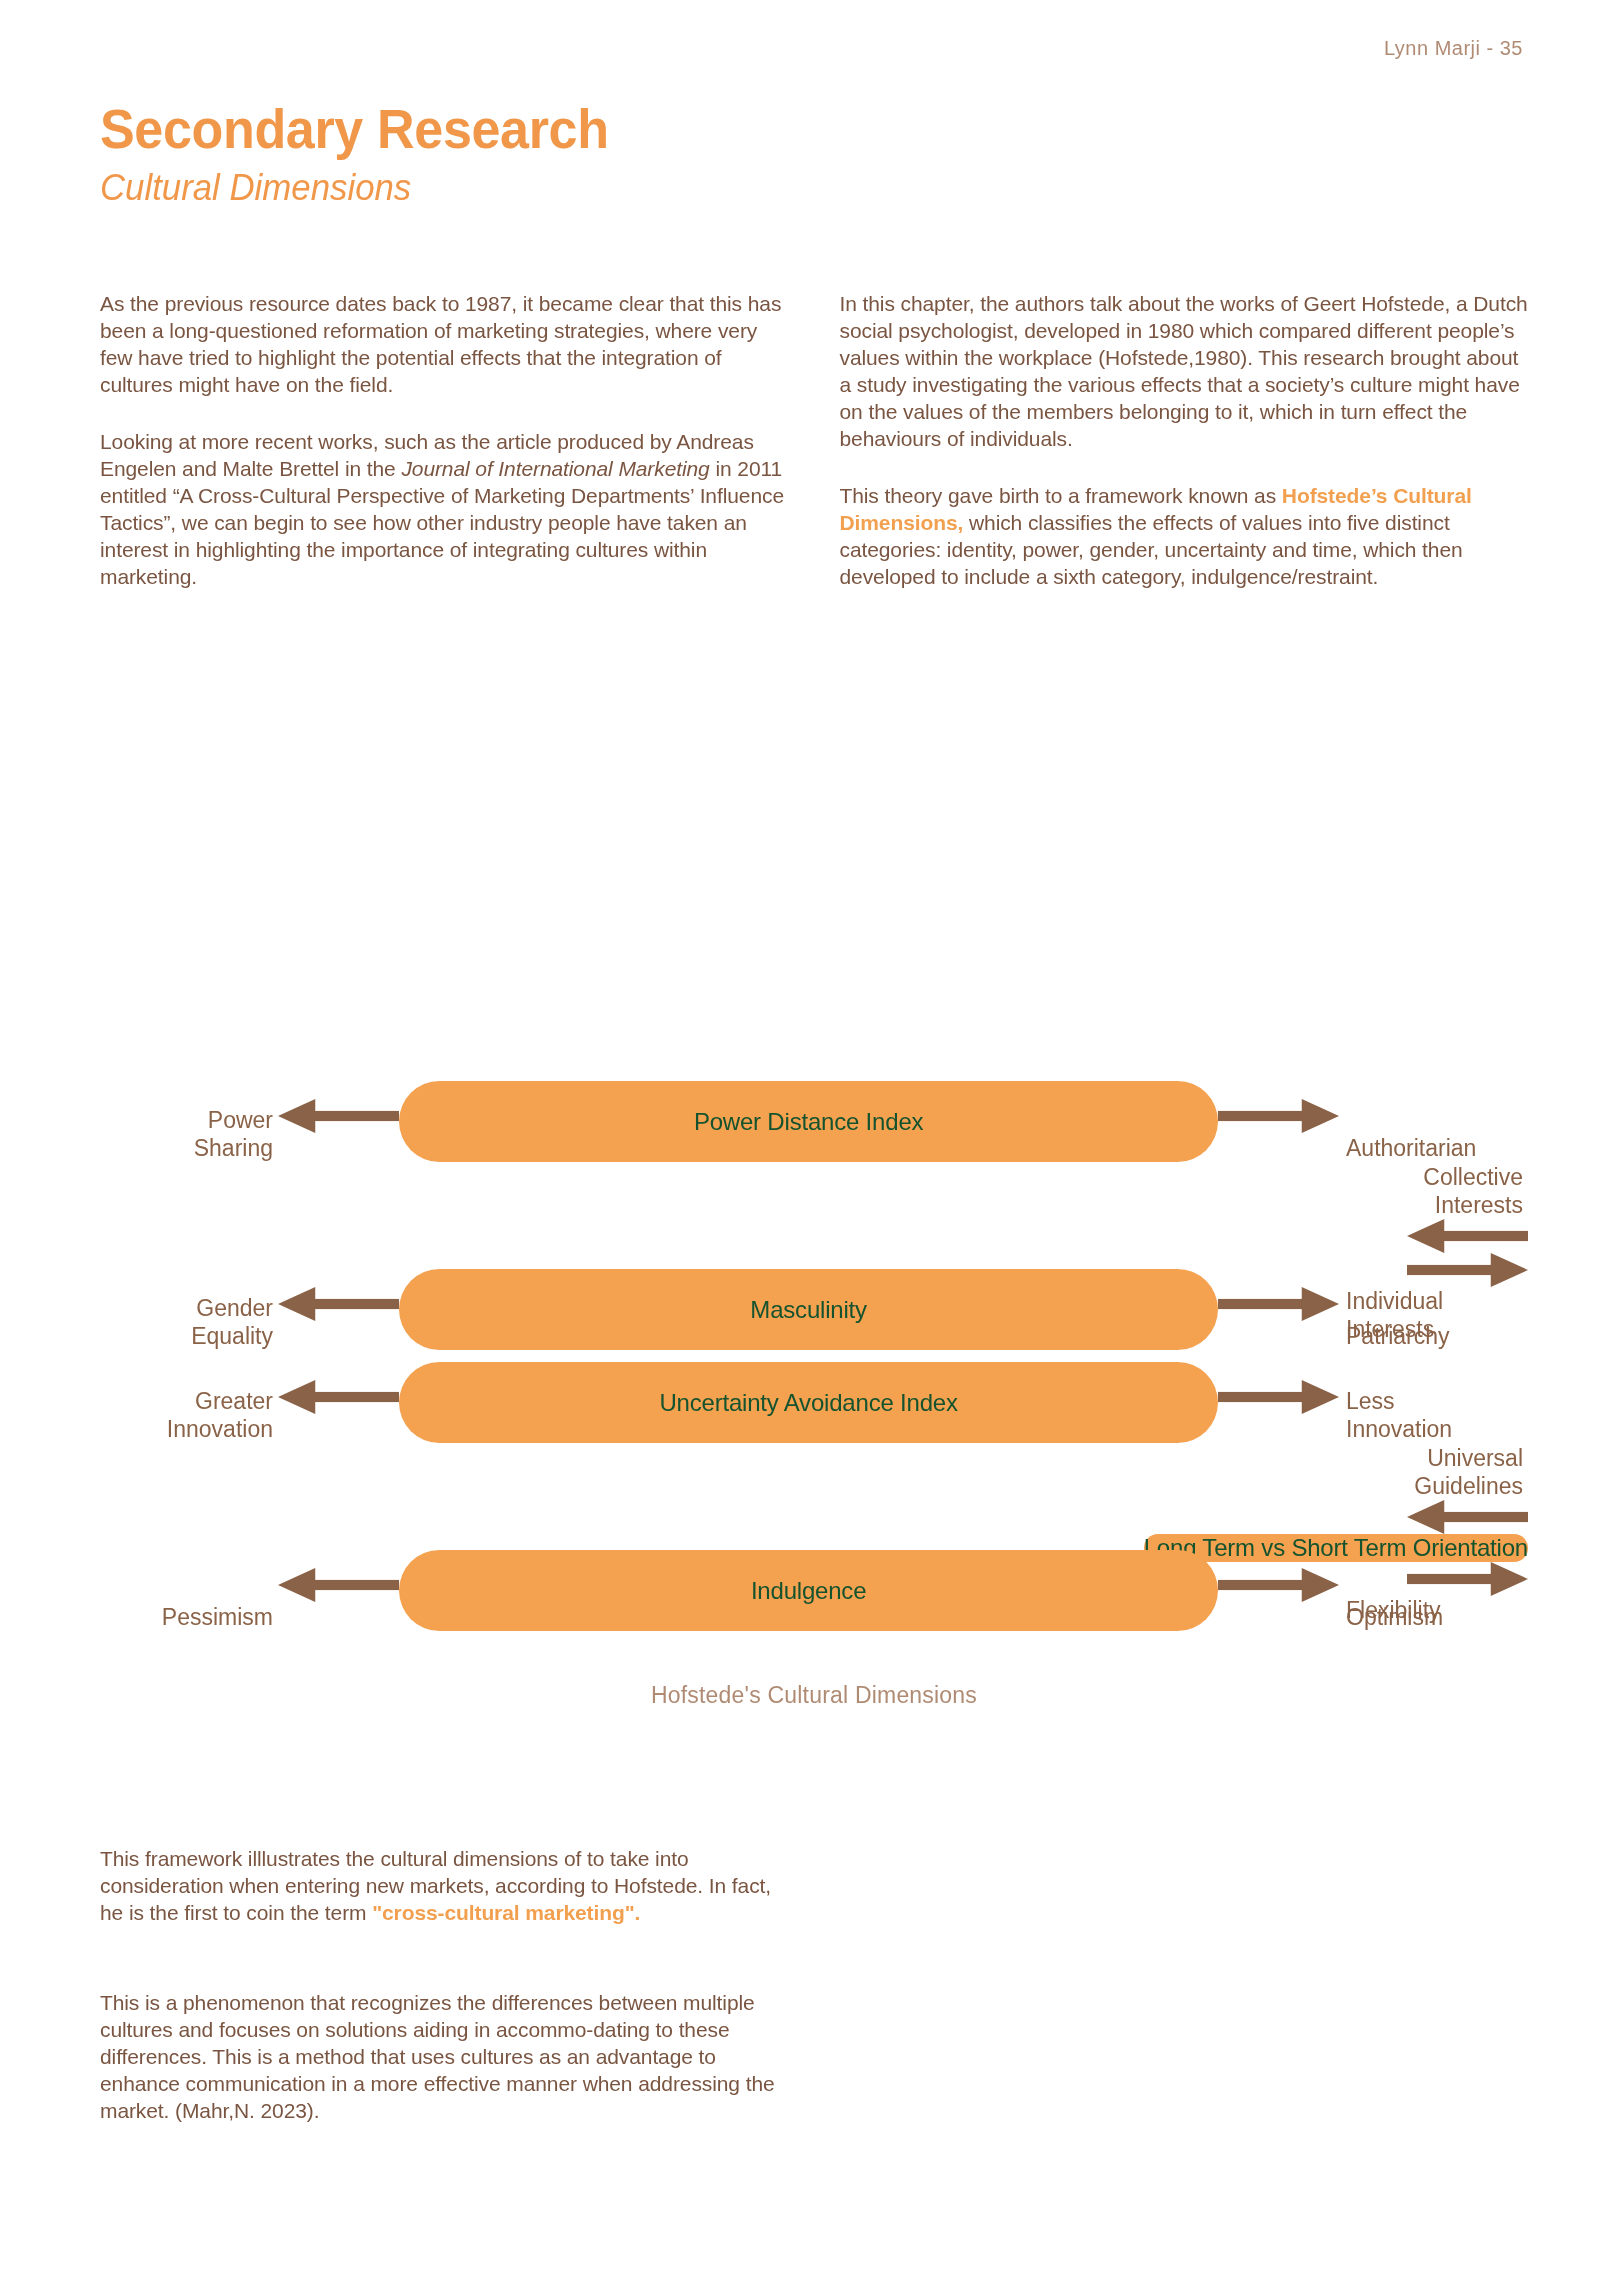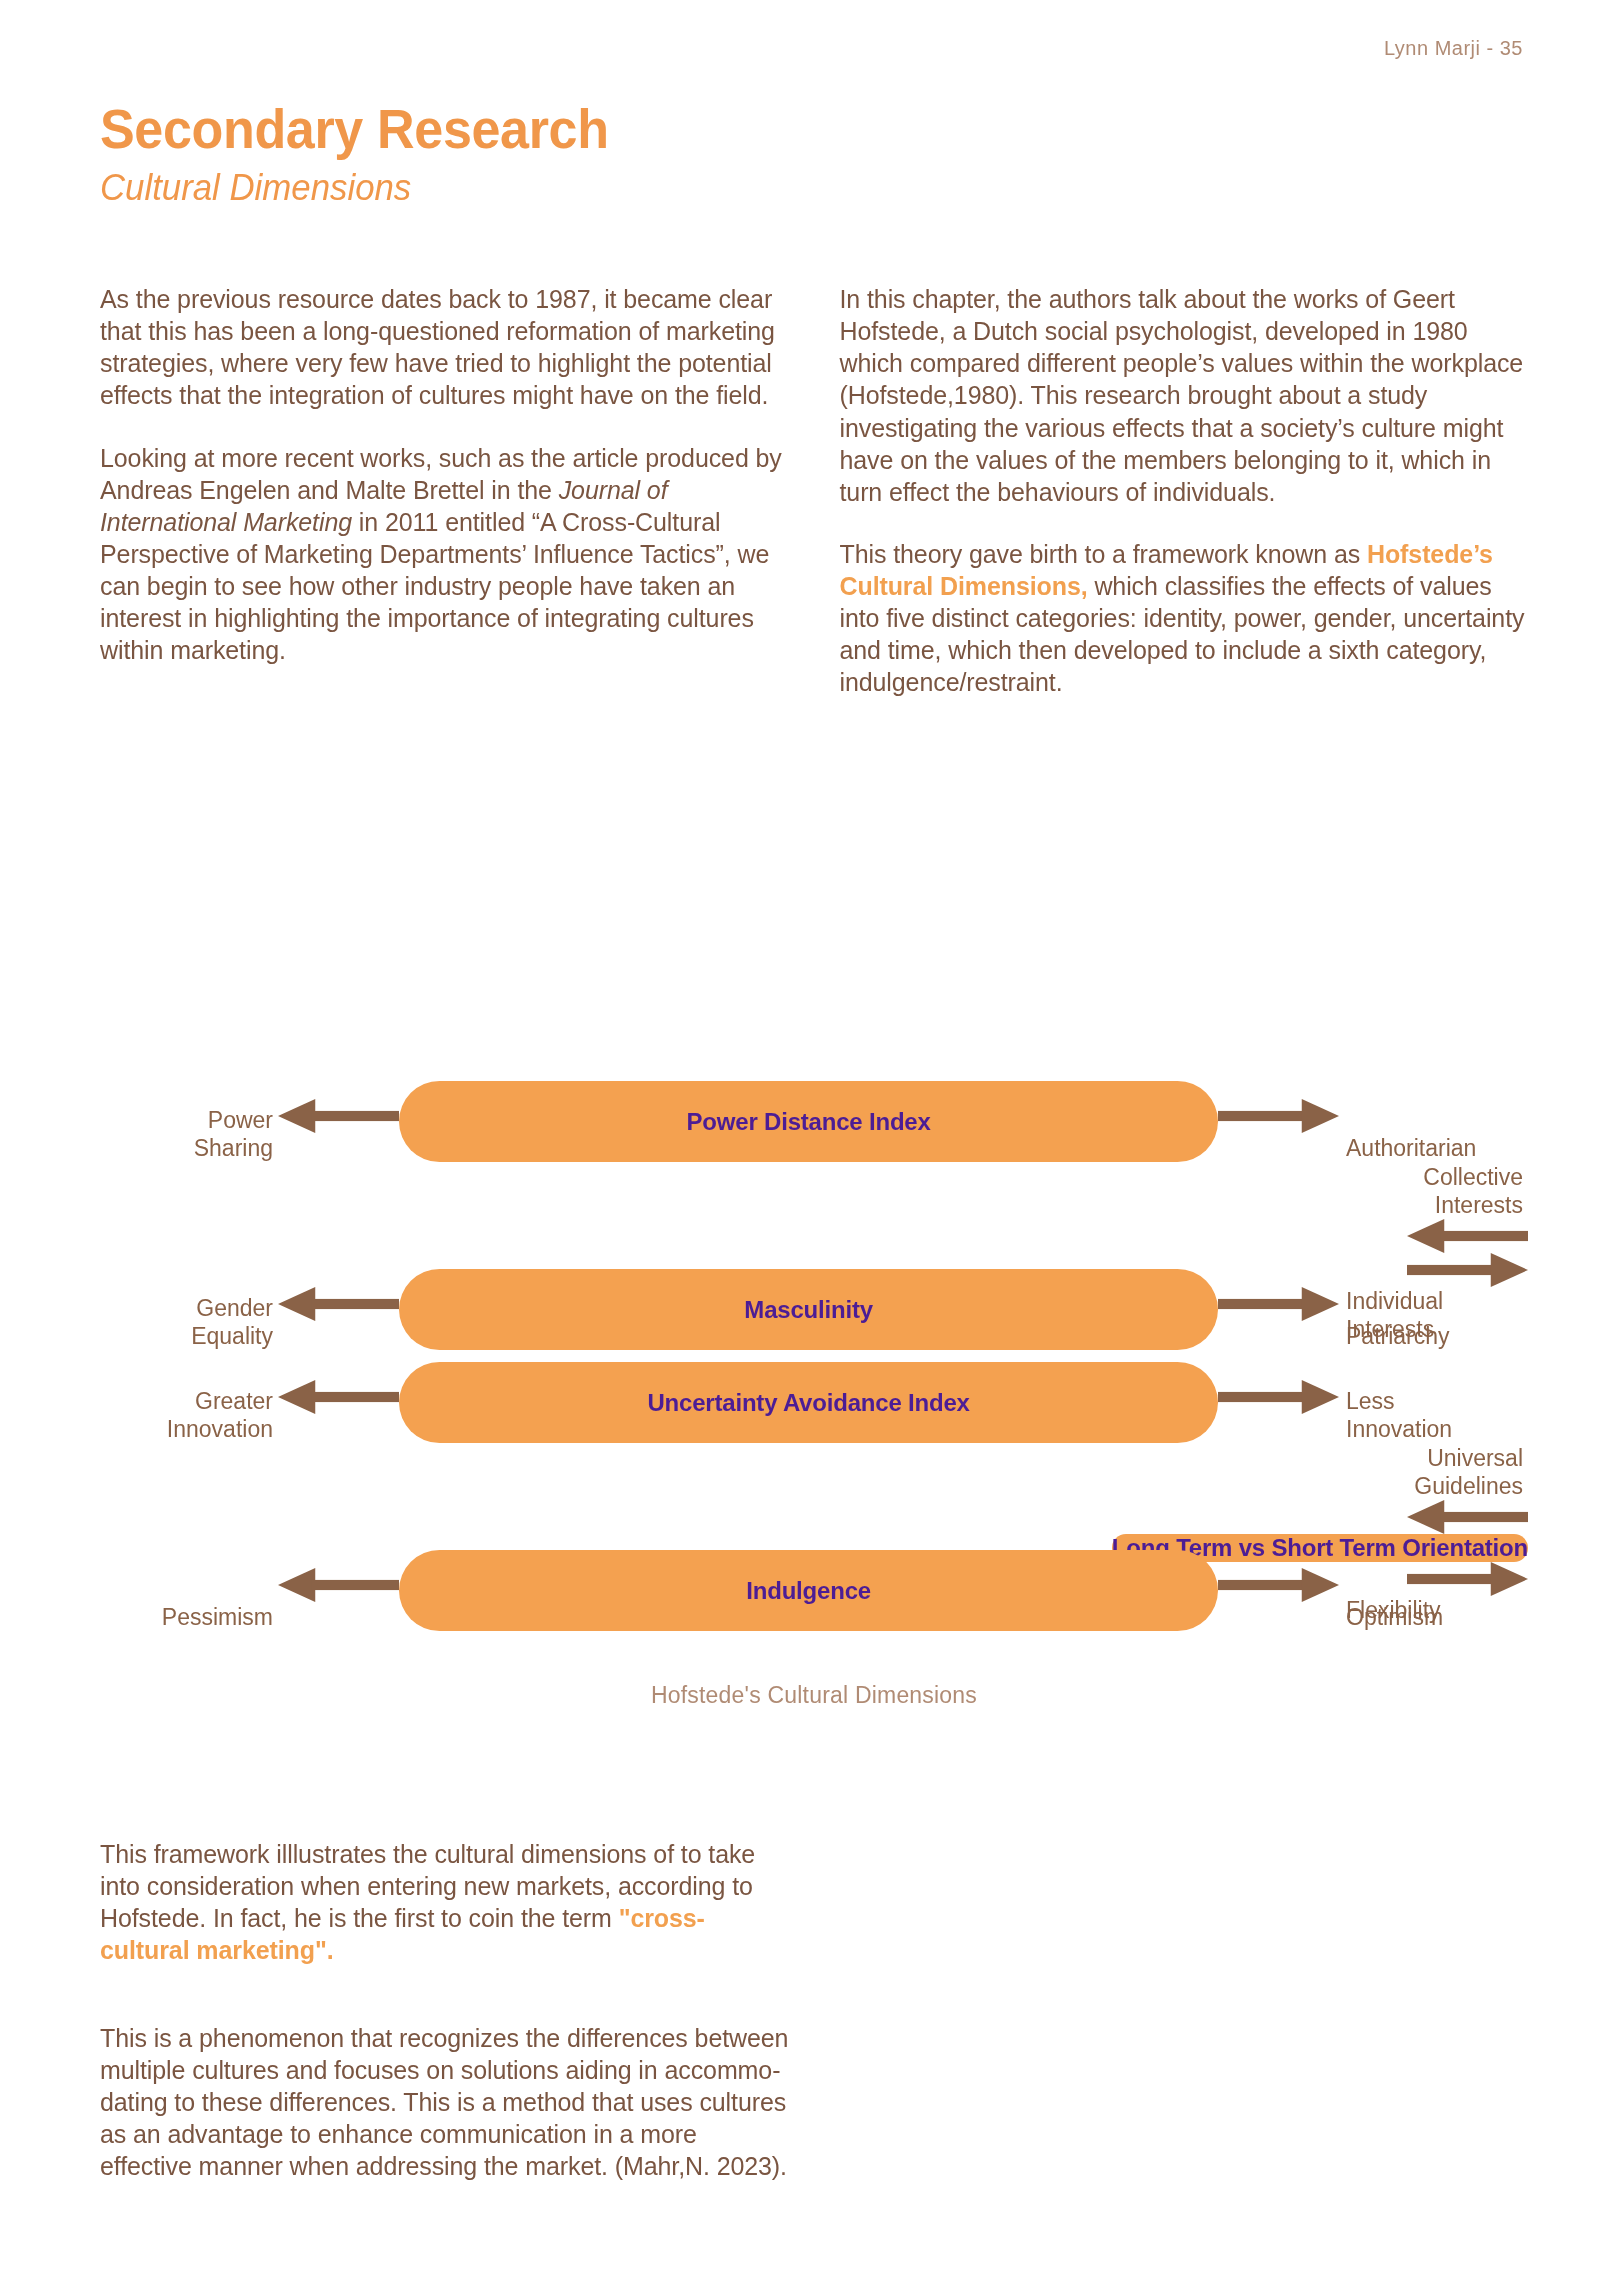--- a/index.html
+++ b/index.html
@@ -75,22 +75,22 @@
     display: flex;
     gap: 51px;
   }
   .cols.top { top: 279px; }
   .cols.bottom { top: 1834px; flex-direction: column; }
 
   .col {
     width: 689px;
   }
   .col p {
-    margin: 4px 0 30px 0;
-    font-size: 25px;
+    margin: 12px 0 30px 0;
+    font-size: 21px;
     line-height: 1.285;
     color: #7a5541;
     font-family: "Liberation Sans", sans-serif;
     letter-spacing: -0.1px;
   }
   .col p:last-child { margin-bottom: 0; }
   .col .it { font-style: italic; }
   .col .hl {
     color: #F2A04F;
     font-weight: bold;
@@ -149,23 +149,23 @@
   .arrow-svg { display: block; }
 
   .dim-bar {
     flex: 1 1 auto;
     height: 81px;
     background: #F4A150;
     border-radius: 41px;
     display: flex;
     align-items: center;
     justify-content: center;
-    color: #4c1d95;
+    color: #14532d;
     font-size: 24px;
-    font-weight: bold;
+    font-weight: normal;
     font-family: "Liberation Sans", sans-serif;
     letter-spacing: -0.2px;
   }
 
   .diagram-caption {
     position: absolute;
     left: 100px;
     top: 1682px;
     width: 1428px;
     text-align: center;

